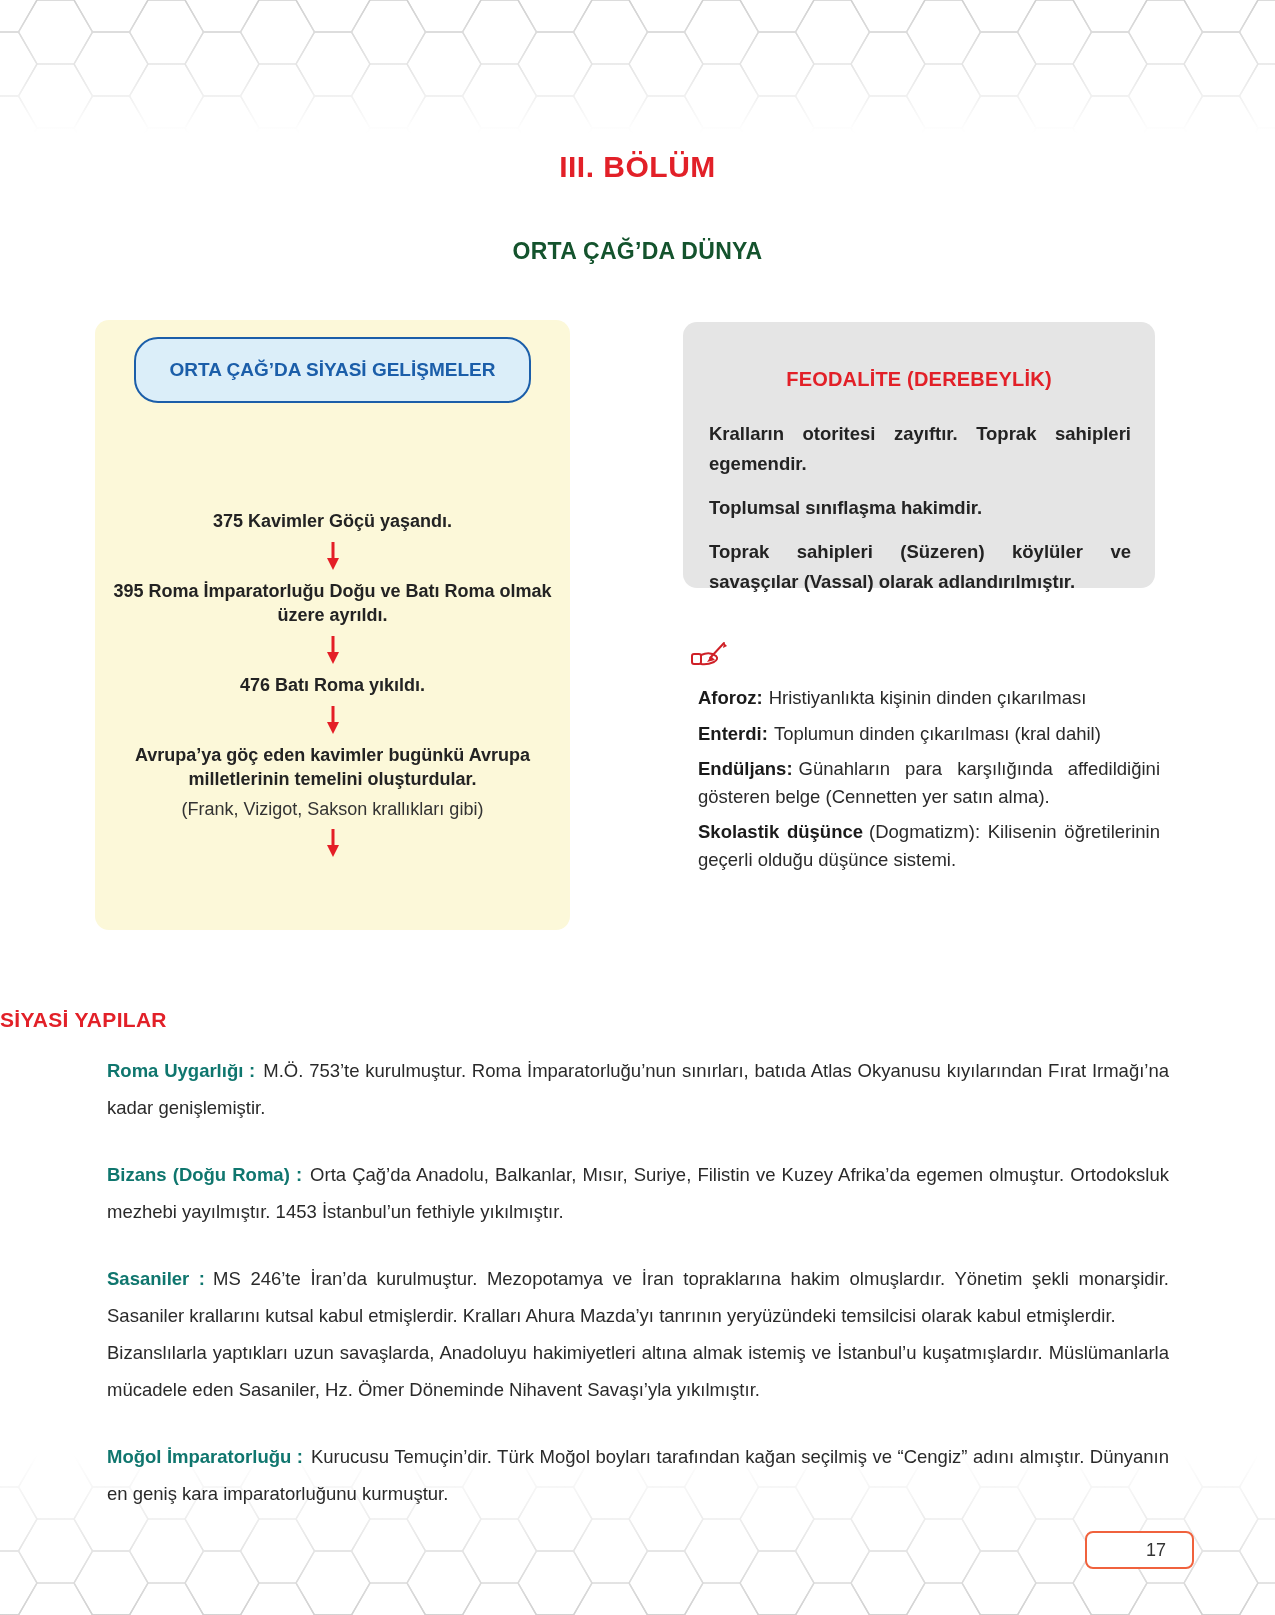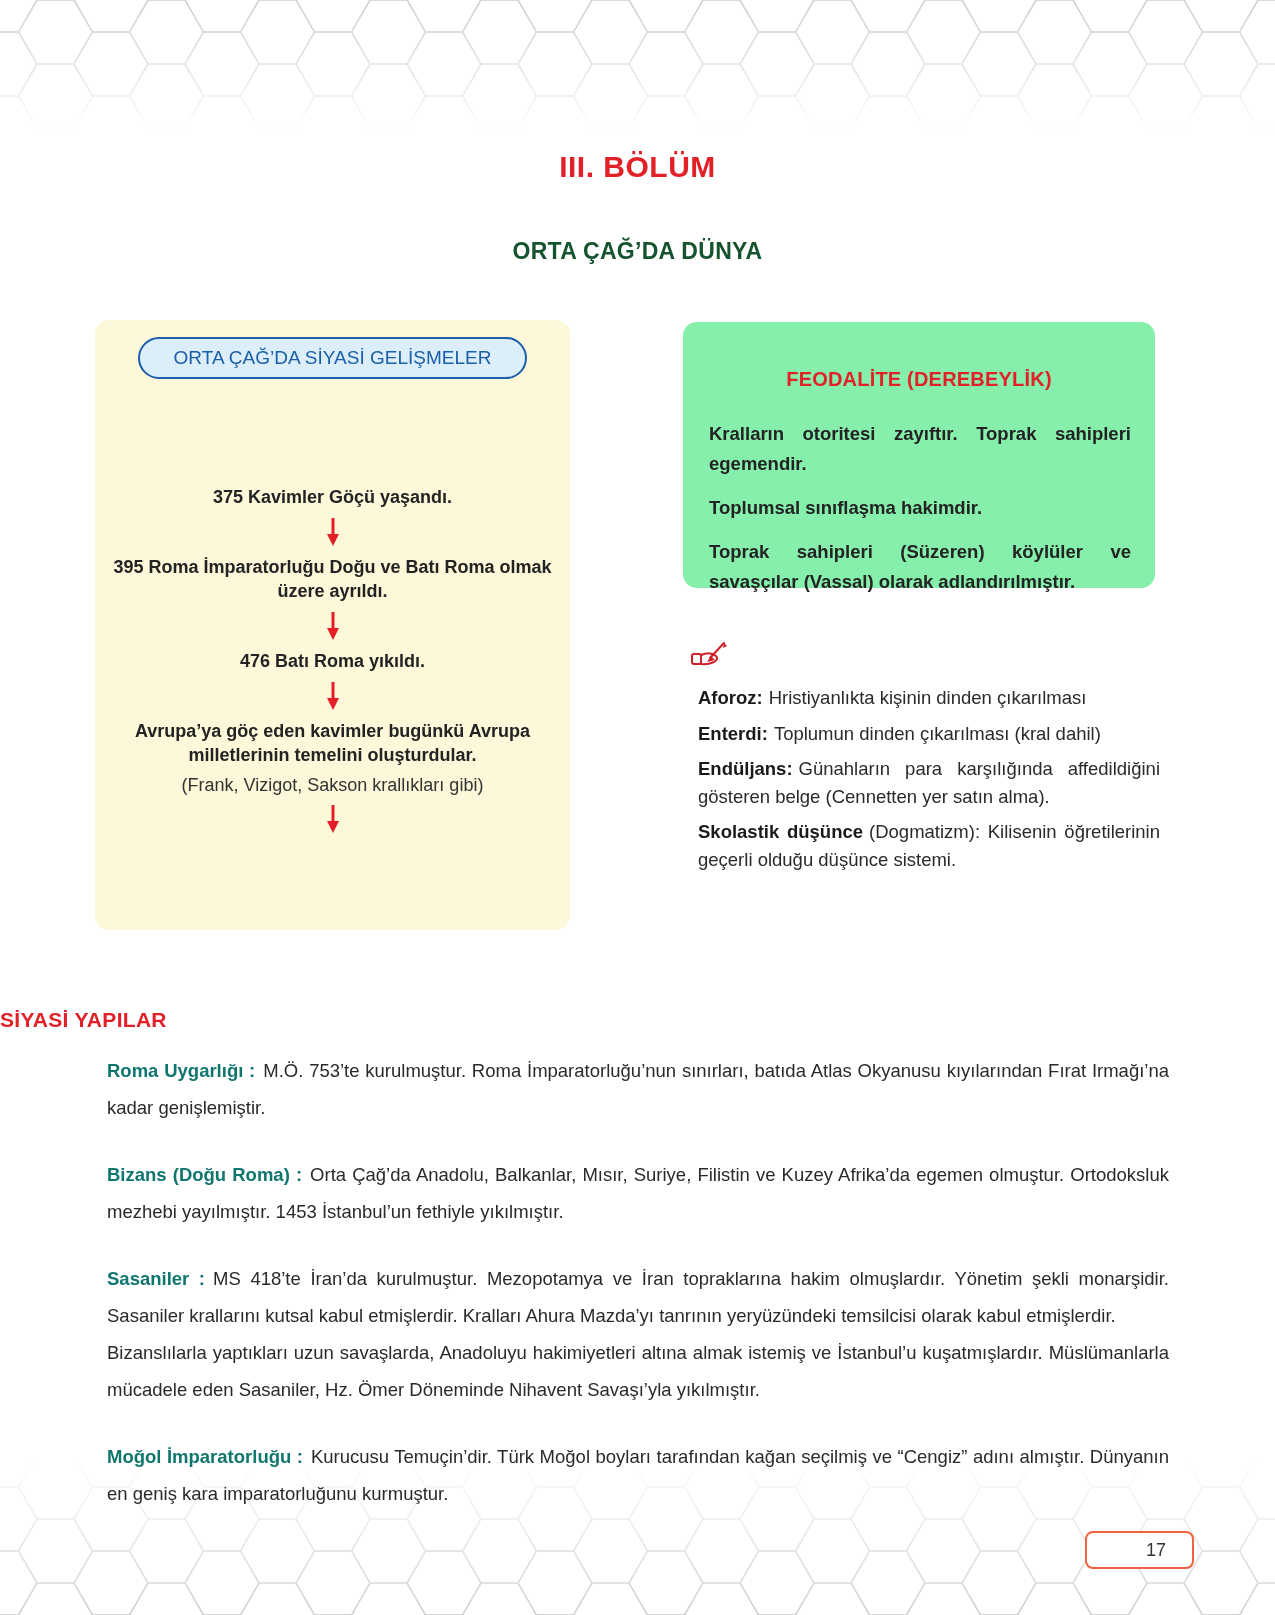--- a/index.html
+++ b/index.html
@@ -27,39 +27,39 @@
     letter-spacing:.3px;
   }
   
   .flow-box{
     position:absolute;left:95px;top:320px;width:475px;height:610px;
     background:#fcf8d9;border-radius:14px;
     display:flex;flex-direction:column;align-items:center;
   }
   .flow-pill{
     margin-top:17px;
-    padding:8px 34px;
+    padding:20px 34px;
     background:#dbeef9;border:2.5px solid #1b5ea9;border-radius:24px;
-    color:#1b5ea9;font-size:19px;font-weight:normal;text-align:center;
+    color:#1b5ea9;font-size:19px;font-weight:bold;text-align:center;
     white-space:nowrap;
   }
   .flow-step{
     font-size:18px;font-weight:bold;line-height:24px;
     text-align:center;color:#232323;padding:0 14px;
   }
   .flow-step.first{margin-top:106px;}
   .flow-note{
     font-size:18px;font-weight:normal;color:#333;
     text-align:center;margin-top:8px;
   }
   .flow-arrow{margin:9px 0;flex-shrink:0;}
   
   .feo-box{
     position:absolute;left:683px;top:322px;width:472px;height:266px;
-    background:#86efac;border-radius:14px;
+    background:#e5e5e5;border-radius:14px;
   }
   .feo-title{
     margin-top:46px;text-align:center;
     font-size:20px;font-weight:bold;color:#e22028;letter-spacing:.2px;
   }
   .feo-body{padding:28px 24px 0 26px;}
   .feo-par{
     font-size:18.5px;font-weight:bold;color:#232323;
     text-align:justify;line-height:30px;margin:0 0 14px 0;
   }
@@ -208,21 +208,21 @@
   <div class="sy-title">SİYASİ YAPILAR</div>
 
   <div class="sy-entries">
     <p class="sy-par">
       <span class="sy-term">Roma Uygarlığı :</span><span>M.Ö. 753’te kurulmuştur. Roma İmparatorluğu’nun sınırları, batıda Atlas Okyanusu kıyılarından Fırat Irmağı’na kadar genişlemiştir.</span>
     </p>
     <p class="sy-par">
       <span class="sy-term">Bizans (Doğu Roma) :</span><span>Orta Çağ’da Anadolu, Balkanlar, Mısır, Suriye, Filistin ve Kuzey Afrika’da egemen olmuştur. Ortodoksluk mezhebi yayılmıştır. 1453 İstanbul’un fethiyle yıkılmıştır.</span>
     </p>
     <p class="sy-par" style="margin-bottom:0;">
-      <span class="sy-term">Sasaniler :</span><span>MS 418’te İran’da kurulmuştur. Mezopotamya ve İran topraklarına hakim olmuşlardır. Yönetim şekli monarşidir. Sasaniler krallarını kutsal kabul etmişlerdir. Kralları Ahura Mazda’yı tanrının yeryüzündeki temsilcisi olarak kabul etmişlerdir.</span>
+      <span class="sy-term">Sasaniler :</span><span>MS 246’te İran’da kurulmuştur. Mezopotamya ve İran topraklarına hakim olmuşlardır. Yönetim şekli monarşidir. Sasaniler krallarını kutsal kabul etmişlerdir. Kralları Ahura Mazda’yı tanrının yeryüzündeki temsilcisi olarak kabul etmişlerdir.</span>
     </p>
     <p class="sy-par">
       <span>Bizanslılarla yaptıkları uzun savaşlarda, Anadoluyu hakimiyetleri altına almak istemiş ve İstanbul’u kuşatmışlardır. Müslümanlarla mücadele eden Sasaniler, Hz. Ömer Döneminde Nihavent Savaşı’yla yıkılmıştır.</span>
     </p>
     <p class="sy-par">
       <span class="sy-term">Moğol İmparatorluğu :</span><span>Kurucusu Temuçin’dir. Türk Moğol boyları tarafından kağan seçilmiş ve “Cengiz” adını almıştır. Dünyanın en geniş kara imparatorluğunu kurmuştur.</span>
     </p>
   </div>
 
   <div class="page-num">

